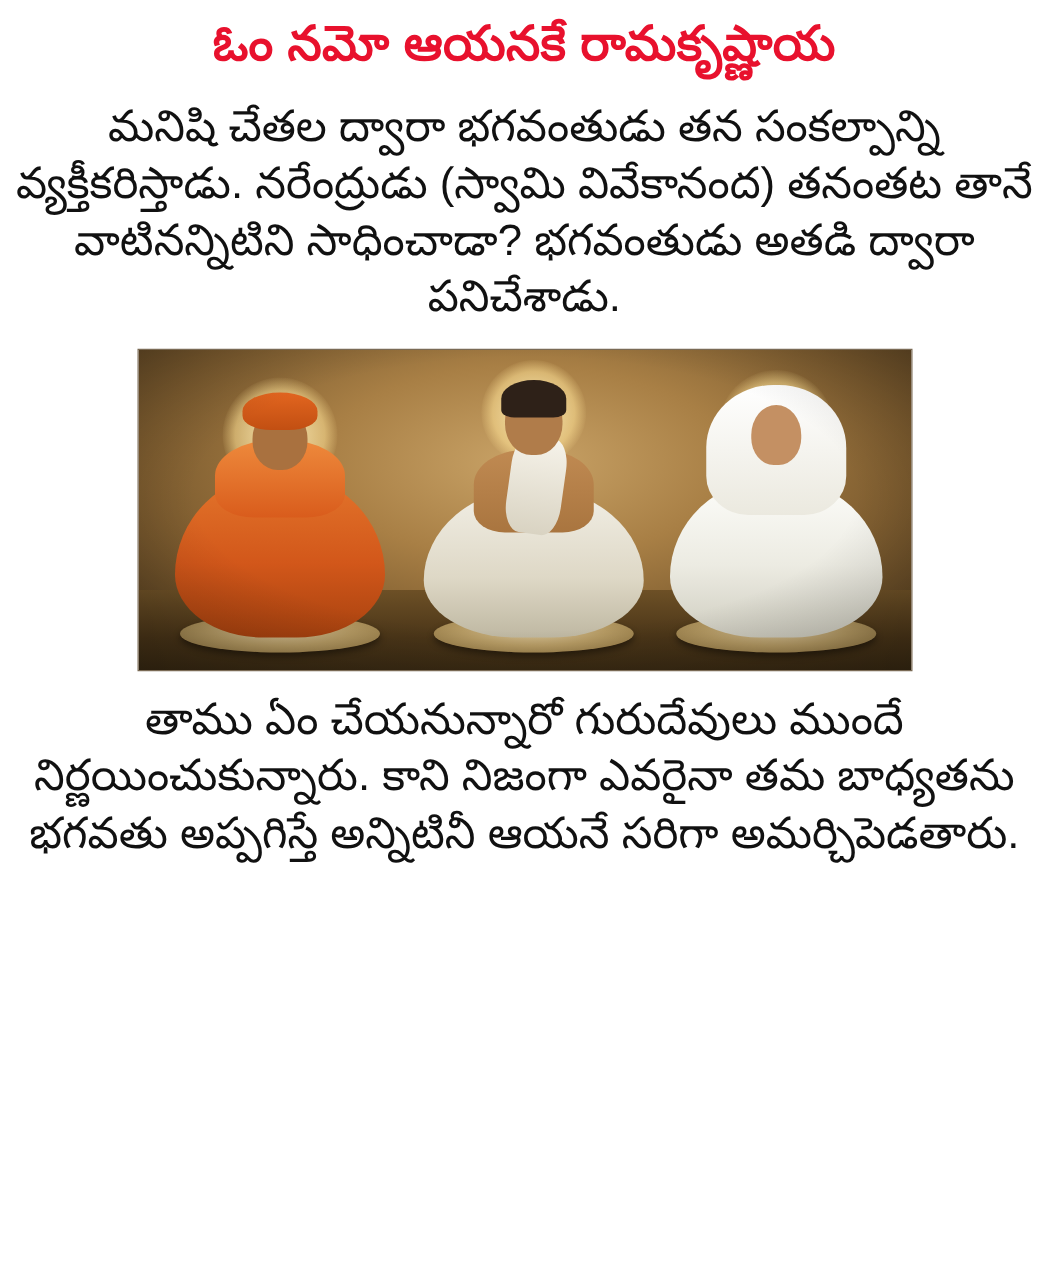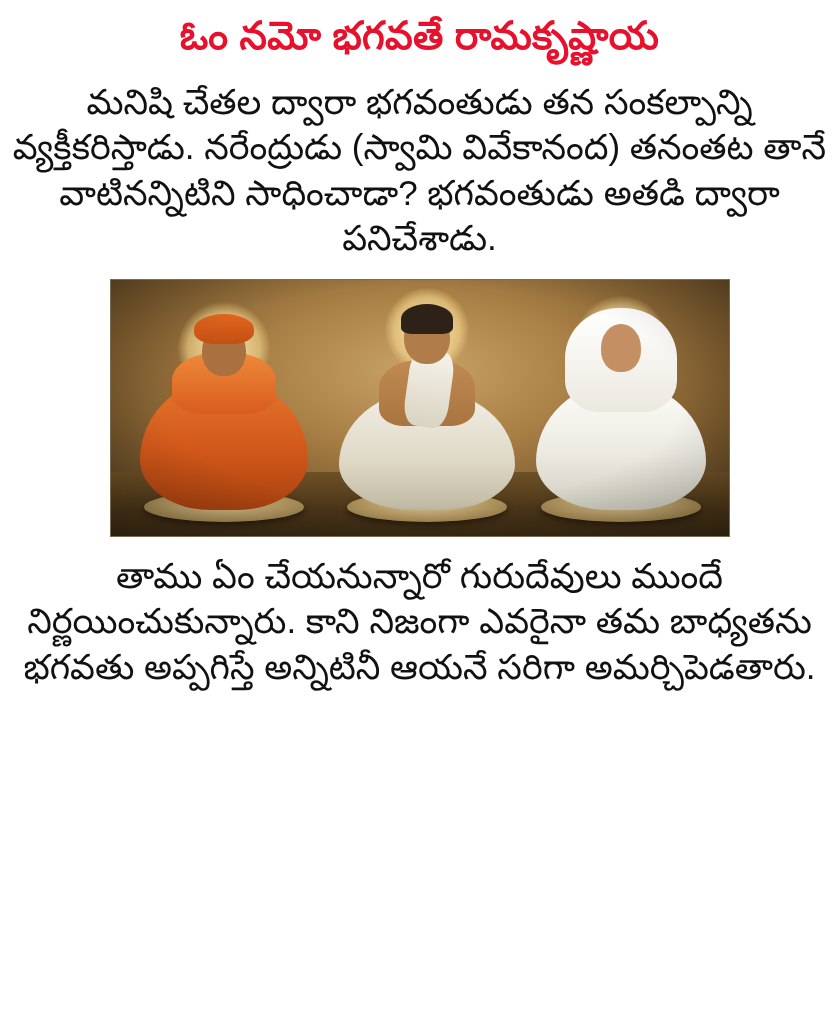--- a/index.html
+++ b/index.html
@@ -183,21 +183,21 @@
     background: #241a12;
   }
   #fig-sarada .hair-l { left: 72px; }
   #fig-sarada .hair-r { left: 108px; }
 </style>
 </head>
 <body>
 
 <div class="page">
 
-  <div class="headline">ఓం నమో భగవతే రామకృష్ణాయ</div>
+  <div class="headline">ఓం నమో ఆయనకే రామకృష్ణాయ</div>
 
   <div class="para para-top">మనిషి చేతల ద్వారా భగవంతుడు తన సంకల్పాన్ని  వ్యక్తీకరిస్తాడు. నరేంద్రుడు (స్వామి వివేకానంద) తనంతట తానే వాటినన్నిటిని సాధించాడా? భగవంతుడు అతడి ద్వారా పనిచేశాడు.</div>
 
   <div class="photo-wrap">
     <div class="photo-bg"></div>
     <div class="floor"></div>
 
     <div class="figure" id="fig-vivekananda">
       <div class="halo"></div>
       <div class="mat"></div>

